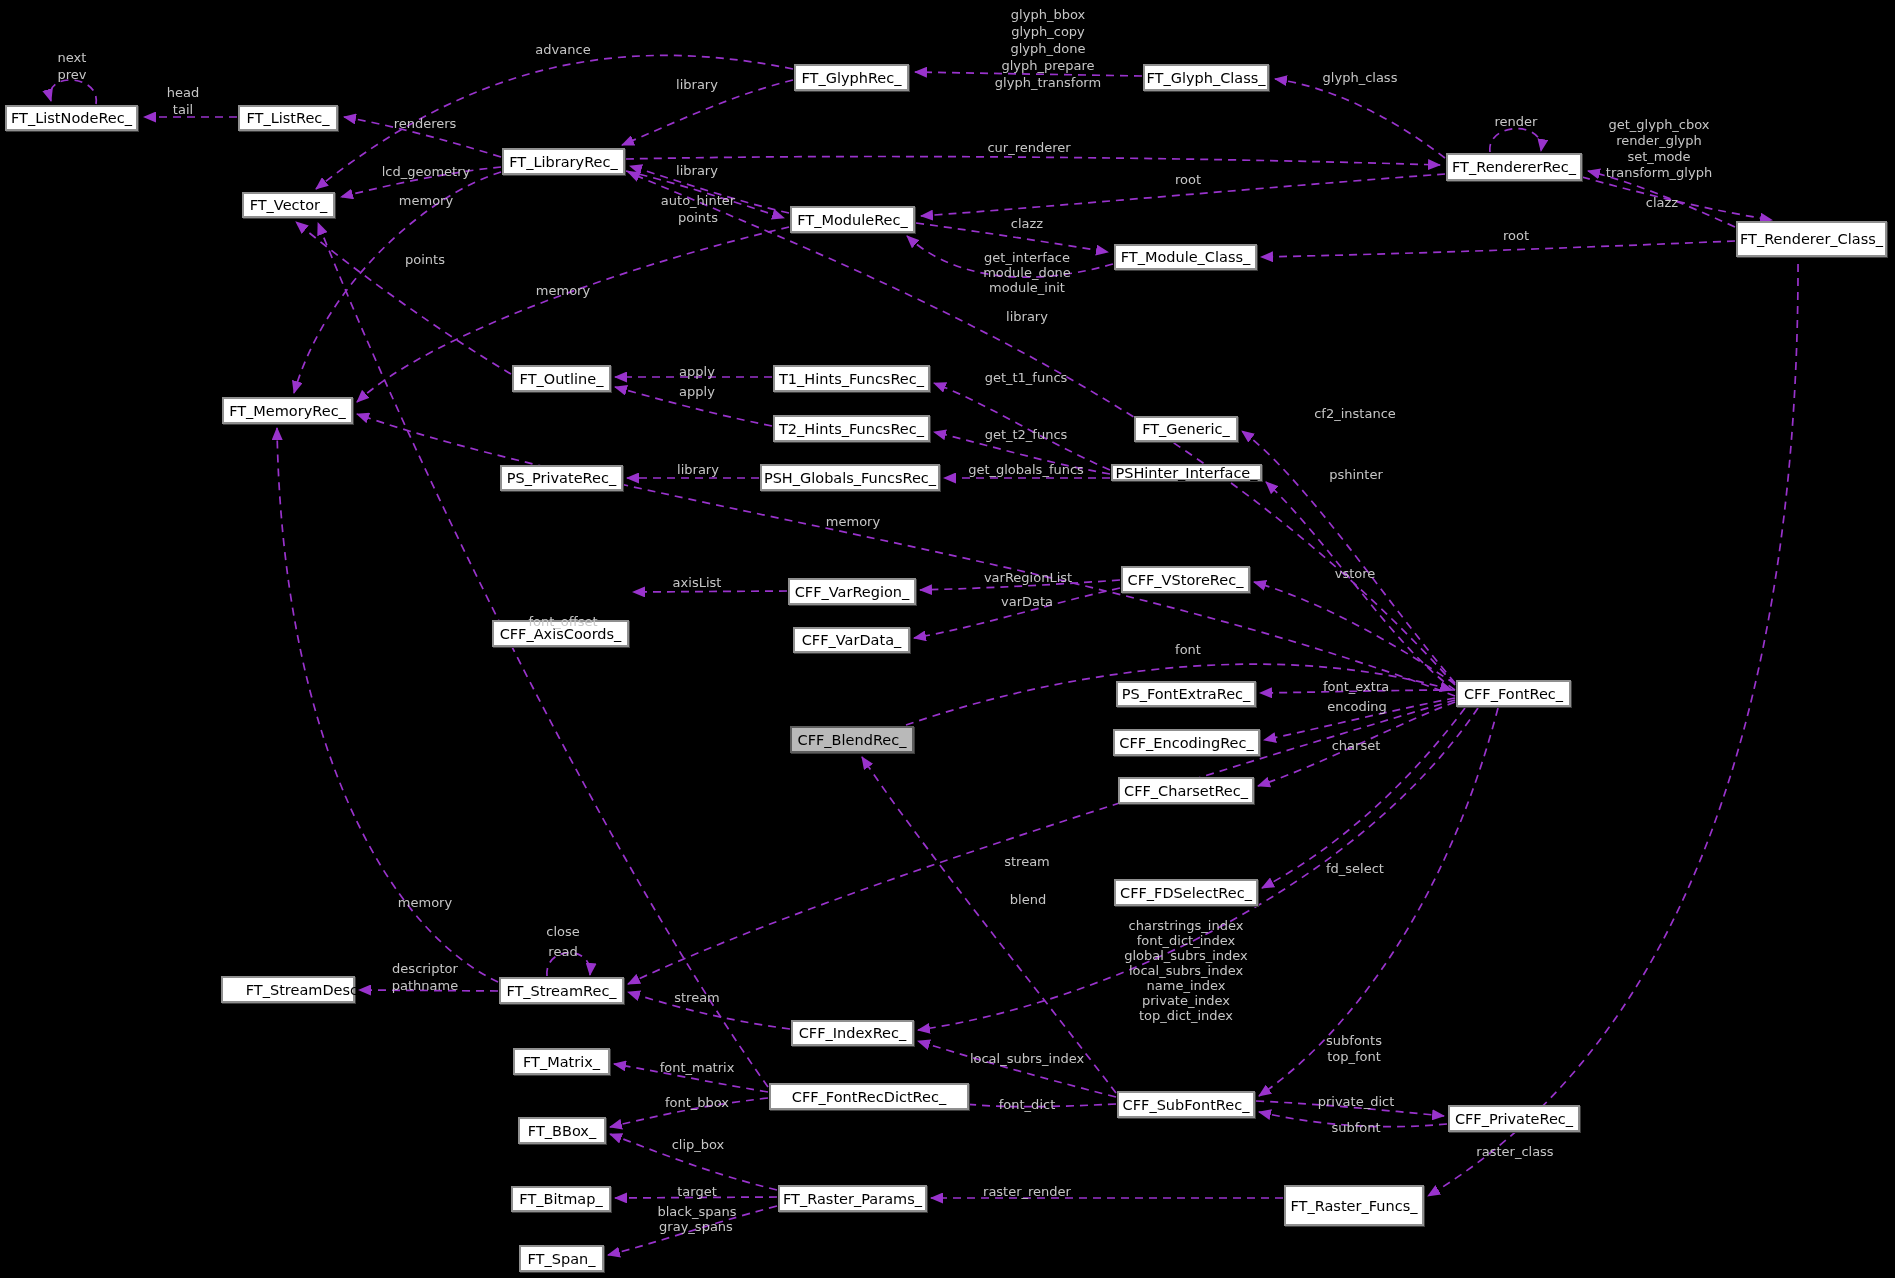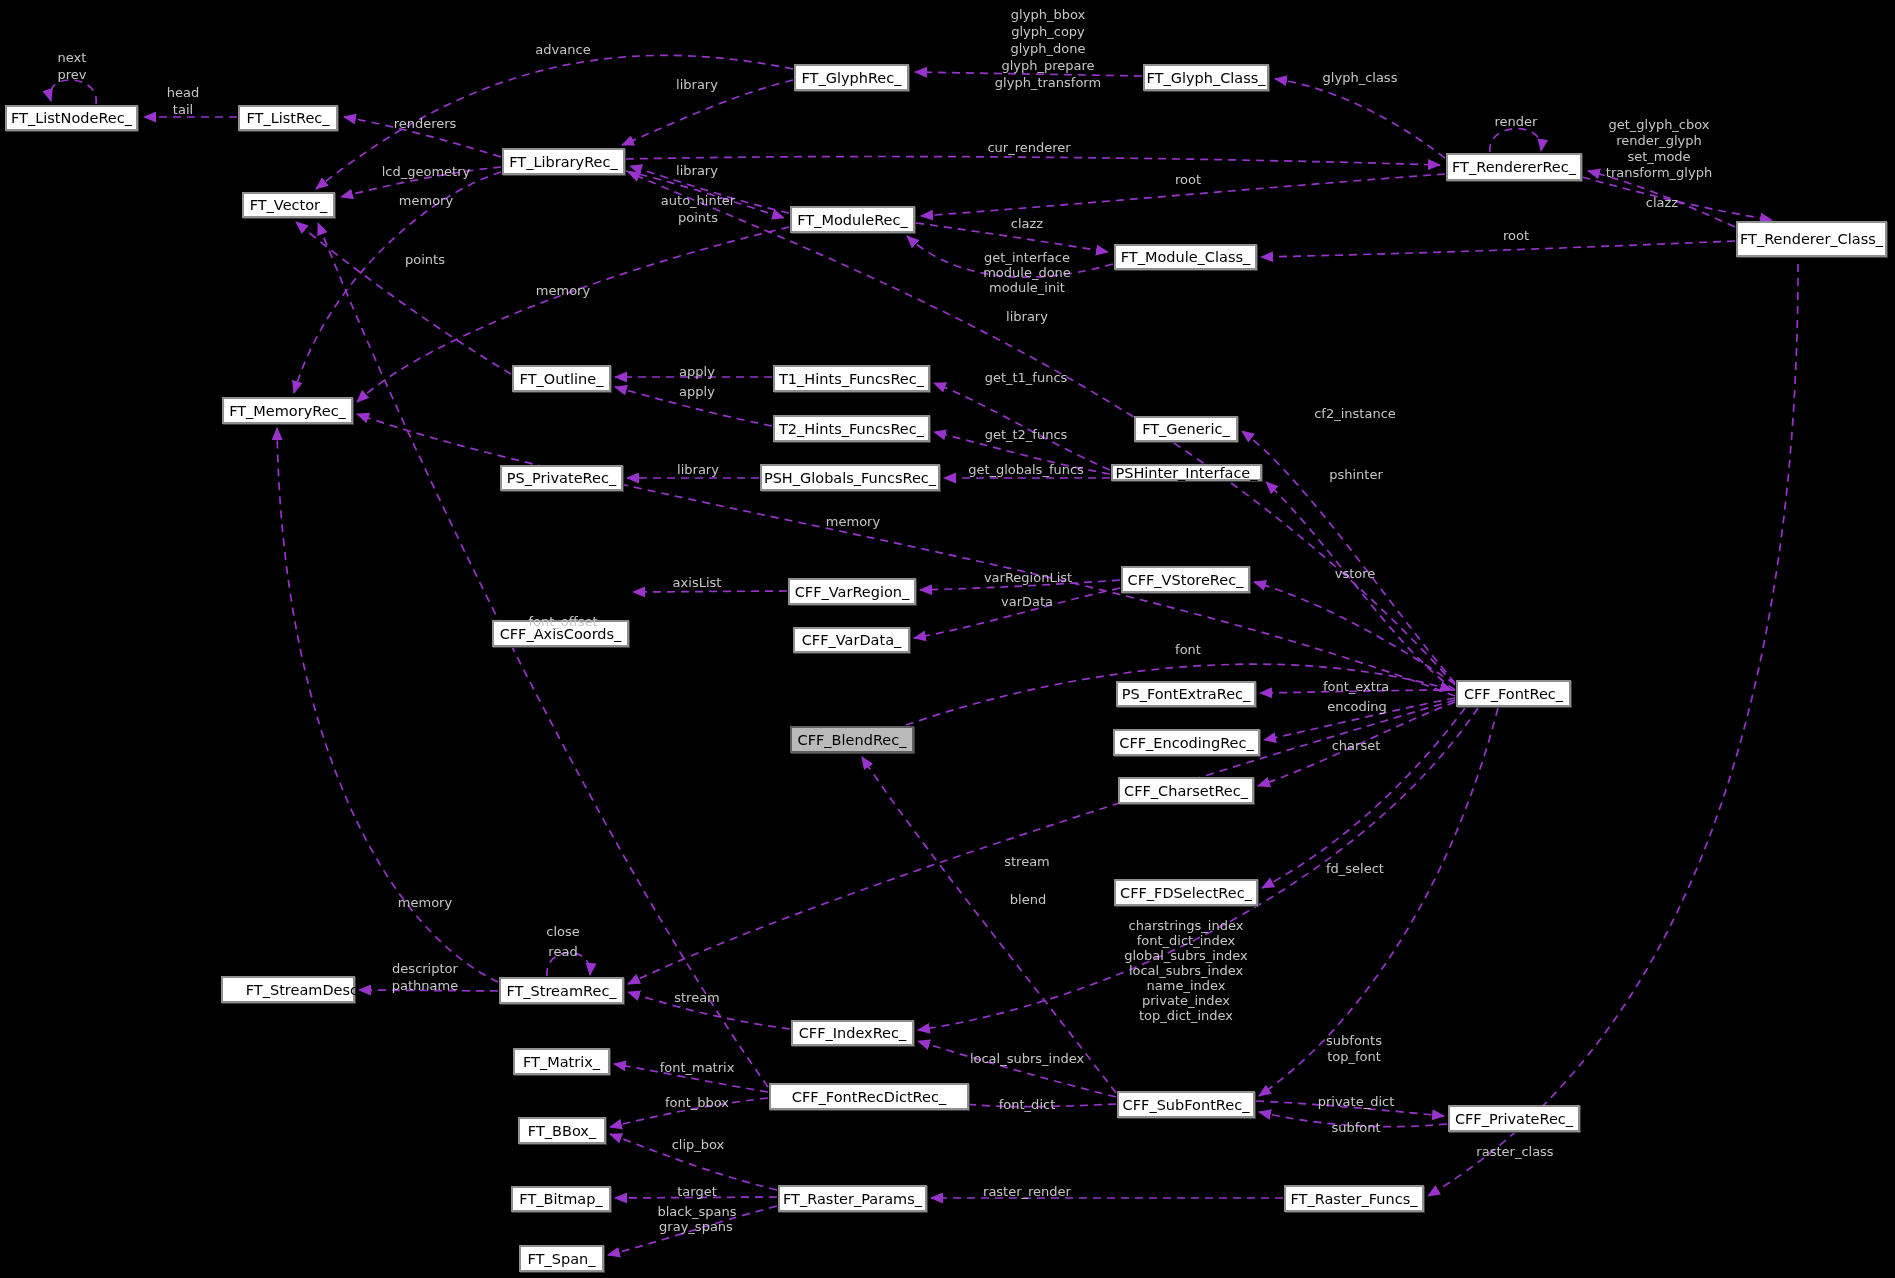--- a/index.html
+++ b/index.html
@@ -116,21 +116,21 @@
     <div class="node" style="left: 1114px; top: 879px; width: 144px; height: 27px;">CFF_FDSelectRec_</div>
     <div class="node" style="left: 221px; top: 976px; width: 134px; height: 27px; padding-left: 35px;">FT_StreamDesc_</div>
     <div class="node" style="left: 499px; top: 977px; width: 125px; height: 27px;">FT_StreamRec_</div>
     <div class="node" style="left: 791px; top: 1020px; width: 123px; height: 26px;">CFF_IndexRec_</div>
     <div class="node" style="left: 513px; top: 1048px; width: 97px; height: 27px;">FT_Matrix_</div>
     <div class="node" style="left: 769px; top: 1083px; width: 200px; height: 27px;">CFF_FontRecDictRec_</div>
     <div class="node" style="left: 1117px; top: 1091px; width: 138px; height: 27px;">CFF_SubFontRec_</div>
     <div class="node" style="left: 1448px; top: 1105px; width: 132px; height: 27px;">CFF_PrivateRec_</div>
     <div class="node" style="left: 518px; top: 1117px; width: 88px; height: 27px;">FT_BBox_</div>
     <div class="node" style="left: 778px; top: 1185px; width: 149px; height: 27px;">FT_Raster_Params_</div>
-    <div class="node" style="left: 1284px; top: 1185px; width: 140px; height: 27px;">FT_Raster_Funcs_</div>
+    <div class="node" style="left: 1284px; top: 1185px; width: 140px; height: 41px;">FT_Raster_Funcs_</div>
     <div class="node" style="left: 511px; top: 1186px; width: 100px; height: 26px;">FT_Bitmap_</div>
     <div class="node" style="left: 519px; top: 1245px; width: 85px; height: 27px;">FT_Span_</div>
     <div class="edge-label" style="left: 72px; top: 57px; color: rgb(198, 198, 198);">next</div>
     <div class="edge-label" style="left: 72px; top: 74px; color: rgb(198, 198, 198);">prev</div>
     <div class="edge-label" style="left: 183px; top: 92px; color: rgb(198, 198, 198);">head</div>
     <div class="edge-label" style="left: 183px; top: 109px; color: rgb(198, 198, 198);">tail</div>
     <div class="edge-label" style="left: 563px; top: 49px; color: rgb(198, 198, 198);">advance</div>
     <div class="edge-label" style="left: 697px; top: 84px; color: rgb(198, 198, 198);">library</div>
     <div class="edge-label" style="left: 425px; top: 123px; color: rgb(198, 198, 198);">renderers</div>
     <div class="edge-label" style="left: 426px; top: 171px; color: rgb(198, 198, 198);">lcd_geometry</div>

